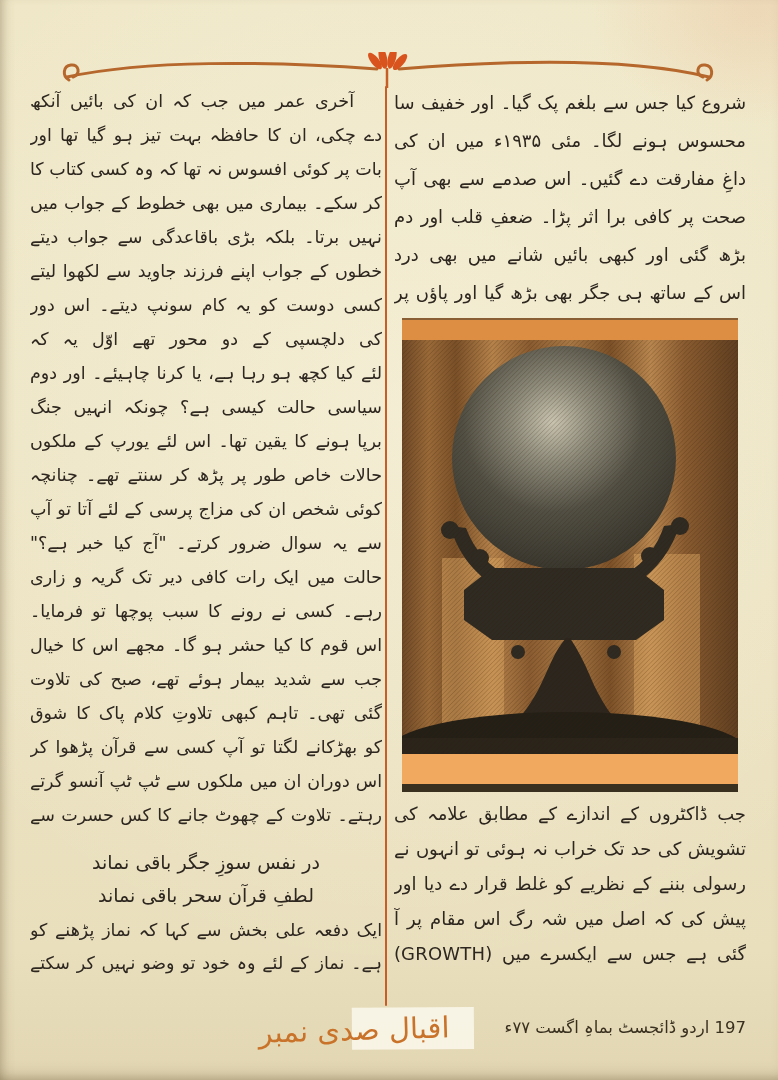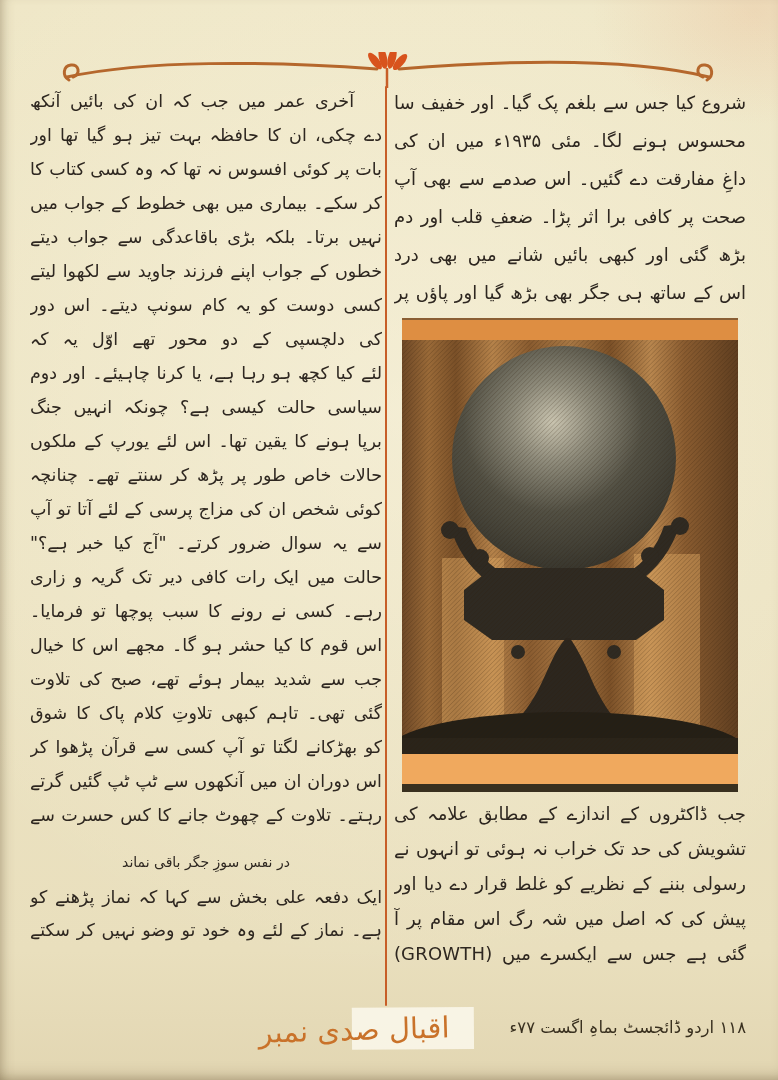--- a/index.html
+++ b/index.html
@@ -20,21 +20,21 @@
   .line{
     direction:rtl;text-align:justify;text-align-last:justify;
     color:#2e2720;letter-spacing:.2px;
   }
   .left-col .body-lines .line{font-size:17.5px;line-height:34px;height:34px;overflow:hidden;}
   .right-col .body-lines.top .line{font-size:18px;line-height:38px;height:38px;overflow:hidden;}
   .right-col .body-lines.bottom .line{font-size:18px;line-height:35px;height:35px;overflow:hidden;}
   .p-indent .line:first-child{padding-right:28px;}
   .body-lines .line:last-child{text-align-last:right;}
   .poetry-block{margin-top:14px;}
-  .poetry-block .line{font-size:14px;line-height:33px;height:33px;text-align-last:center;}
+  .poetry-block .line{font-size:19px;line-height:33px;height:33px;text-align-last:center;}
   .closing-lines{margin-top:2px;}
   .closing-lines .line{font-size:17.5px;line-height:33px;height:33px;overflow:hidden;text-align:justify;text-align-last:justify;}
   .closing-lines .line:last-child{text-align-last:right;}
   figure.photo{margin:6px 8px 4px 6px;width:336px;height:474px;padding:0;position:relative;}
   figure.photo svg{display:block;}
   .stamp{
     position:absolute;left:238px;top:1006px;width:232px;height:52px;
     direction:rtl;text-align:center;font-size:29px;line-height:48px;
     color:#c9722a;transform:rotate(-1.6deg);letter-spacing:1px;white-space:nowrap;
   }
@@ -160,29 +160,30 @@
         <div class="line">برپا ہونے کا یقین تھا۔ اس لئے یورپ کے ملکوں کے</div>
         <div class="line">حالات خاص طور پر پڑھ کر سنتے تھے۔ چنانچہ جب کبھی</div>
         <div class="line">کوئی شخص ان کی مزاج پرسی کے لئے آتا تو آپ اس</div>
         <div class="line">سے یہ سوال ضرور کرتے۔ "آج کیا خبر ہے؟" بیماری کی</div>
         <div class="line">حالت میں ایک رات کافی دیر تک گریہ و زاری کرتے</div>
         <div class="line">رہے۔ کسی نے رونے کا سبب پوچھا تو فرمایا۔ "خدا جانے</div>
         <div class="line">اس قوم کا کیا حشر ہو گا۔ مجھے اس کا خیال رہ رہ کے ستاتا ہے"</div>
         <div class="line">جب سے شدید بیمار ہوئے تھے، صبح کی تلاوت چھوٹ</div>
         <div class="line">گئی تھی۔ تاہم کبھی تلاوتِ کلام پاک کا شوق آتشِ عشق</div>
         <div class="line">کو بھڑکانے لگتا تو آپ کسی سے قرآن پڑھوا کر سن لیتے۔</div>
-        <div class="line">اس دوران ان میں آنکھوں سے ٹپ ٹپ گئیں گرتے</div>
+        <div class="line">اس دوران ان میں ملکوں سے ٹپ ٹپ آنسو گرتے</div>
         <div class="line">رہتے۔ تلاوت کے چھوٹ جانے کا کس حسرت سے ذکر</div>
       </div>
     <div class="poetry-block">
         <div class="line">در نفس سوزِ جگر باقی نماند</div>
+        <div class="line">لطفِ قرآن سحر باقی نماند</div>
       </div>
     <div class="closing-lines">
         <div class="line">ایک دفعہ علی بخش سے کہا کہ نماز پڑھنے کو جی چاہتا</div>
         <div class="line">ہے۔ نماز کے لئے وہ خود تو وضو نہیں کر سکتے تھے۔ علی</div>
       </div>
   </div>
 
   <div class="stamp">اقبال صدی نمبر</div>
 
-  <div class="footer-line">۱۱۸ اردو ڈائجسٹ بماہِ اگست ۷۷ء</div>
+  <div class="footer-line">197 اردو ڈائجسٹ بماہِ اگست ۷۷ء</div>
 
 </div>
 
 </body></html>

